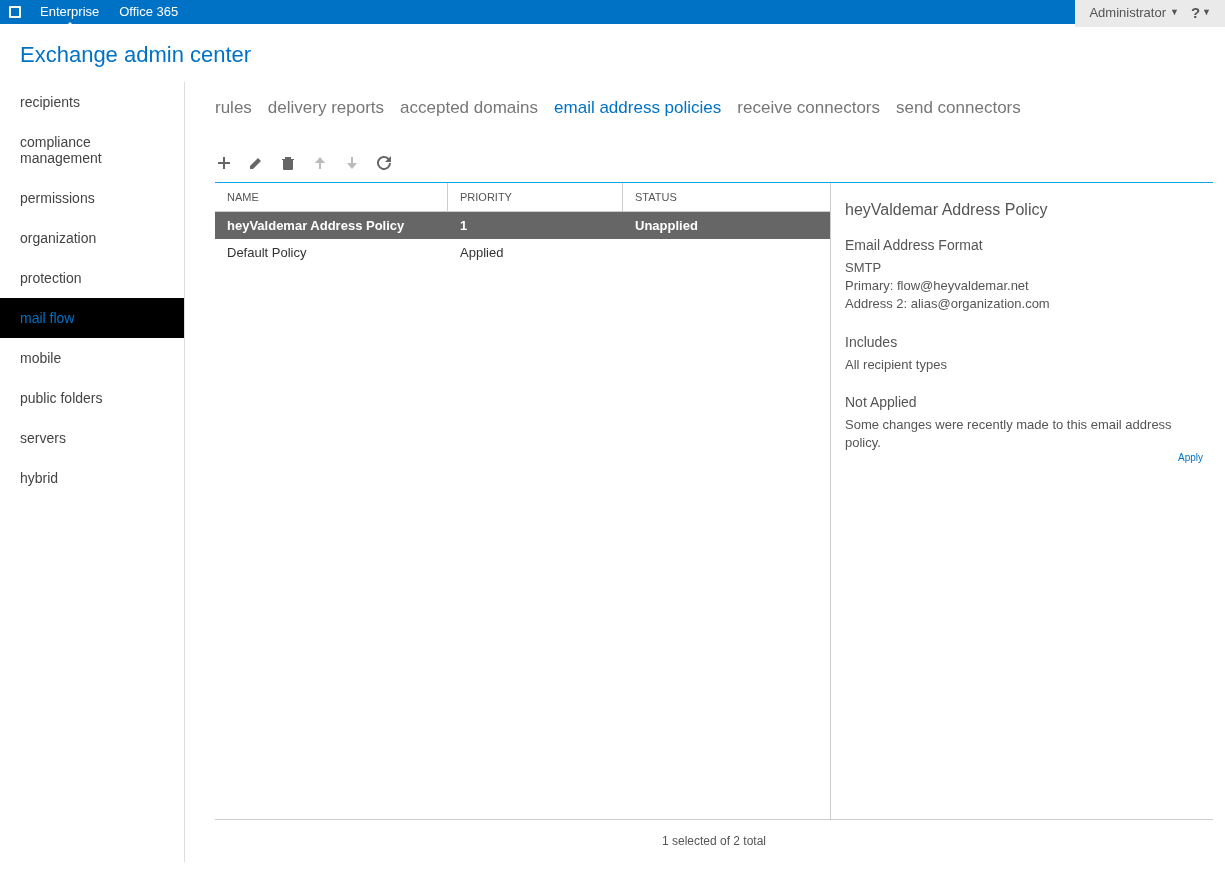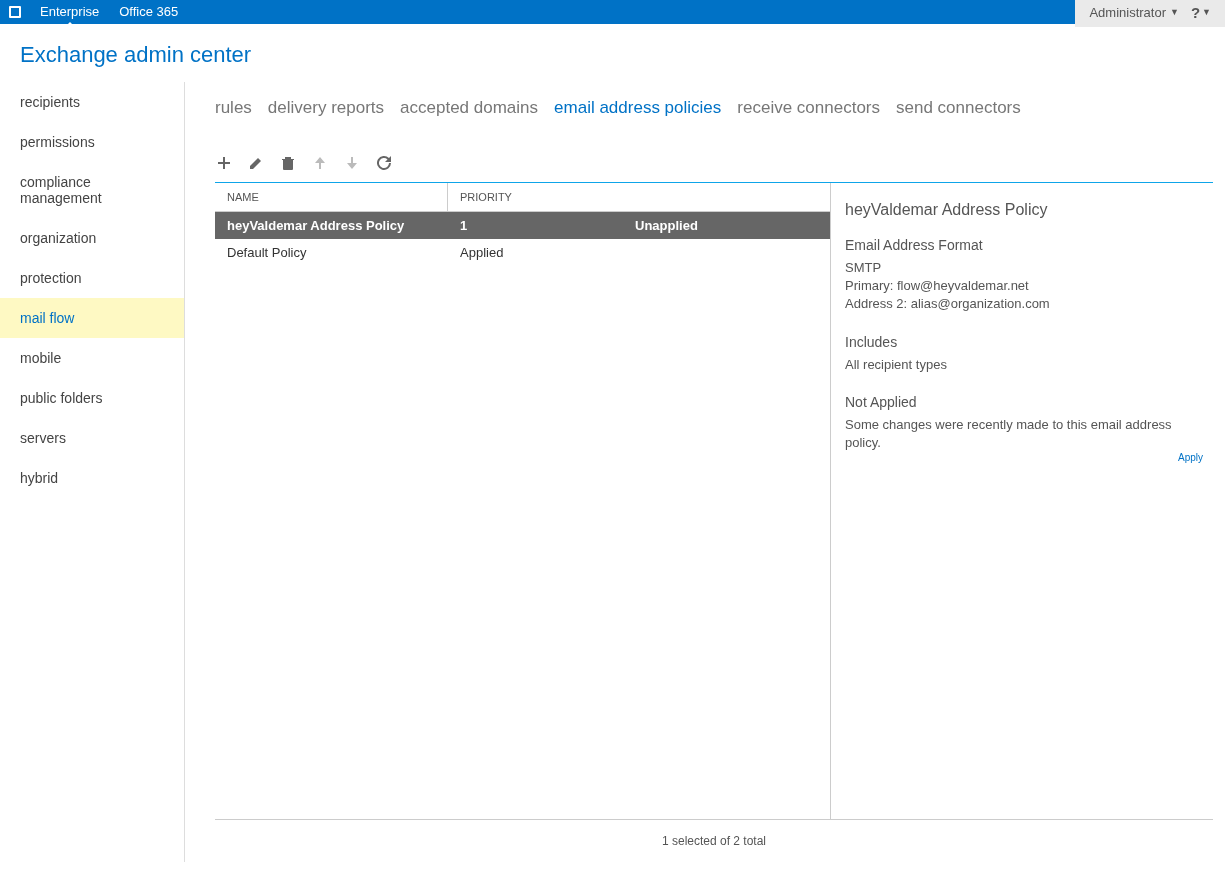--- a/index.html
+++ b/index.html
@@ -18,21 +18,21 @@
 .caret { font-size: 9px; }
 
 
 .page-title-row { padding: 18px 20px 14px 20px; }
 .page-title { font-size: 22px; font-weight: 400; color: #0072c6; }
 
 
 .layout { display: flex; height: calc(870px - 30px - 60px); }
 .sidebar { width: 185px; border-right: 1px solid #ddd; }
 .sidebar .nav-item { padding: 12px 20px; font-size: 14px; color: #444; cursor: pointer; }
-.sidebar .nav-item.selected { background: #fef9c3; color: #0072c6; }
+.sidebar .nav-item.selected { background: #000000; color: #0072c6; }
 
 .content { flex: 1; display: flex; flex-direction: column; padding: 0 0 0 0; }
 
 
 .tabs { display: flex; gap: 16px; padding: 16px 24px 10px 30px; font-size: 17px; color: #777; }
 .tabs .tab { cursor: pointer; }
 .tabs .tab.active { color: #0072c6; }
 
 
 .toolbar { display: flex; gap: 14px; padding: 26px 0 10px 30px; color: #666; }
@@ -88,22 +88,22 @@
 </div>
 
 <div class="page-title-row">
   <div class="page-title">Exchange admin center</div>
 </div>
 
 <div class="layout">
 
   <div class="sidebar">
     <div class="nav-item">recipients</div>
+    <div class="nav-item">compliance management</div>
     <div class="nav-item">permissions</div>
-    <div class="nav-item">compliance management</div>
     <div class="nav-item">organization</div>
     <div class="nav-item">protection</div>
     <div class="nav-item selected">mail flow</div>
     <div class="nav-item">mobile</div>
     <div class="nav-item">public folders</div>
     <div class="nav-item">servers</div>
     <div class="nav-item">hybrid</div>
   </div>
 
   <div class="content">
@@ -149,20 +149,21 @@
           </svg>
         </div>
     </div>
 
     <div class="main-area">
 
       <div class="grid-wrap">
         <div class="grid-head">
           <div class="col col-name">NAME</div>
           <div class="col col-priority">PRIORITY</div>
+          <div class="col col-status">STATUS</div>
         </div>
         <div class="grid-body">
           <div class="row selected">
             <div class="cell col-name">heyValdemar Address Policy</div>
             <div class="cell col-priority">1</div>
             <div class="cell col-status">Unapplied</div>
           </div>
           <div class="row">
             <div class="cell col-name">Default Policy</div>
             <div class="cell col-status">Applied</div>

